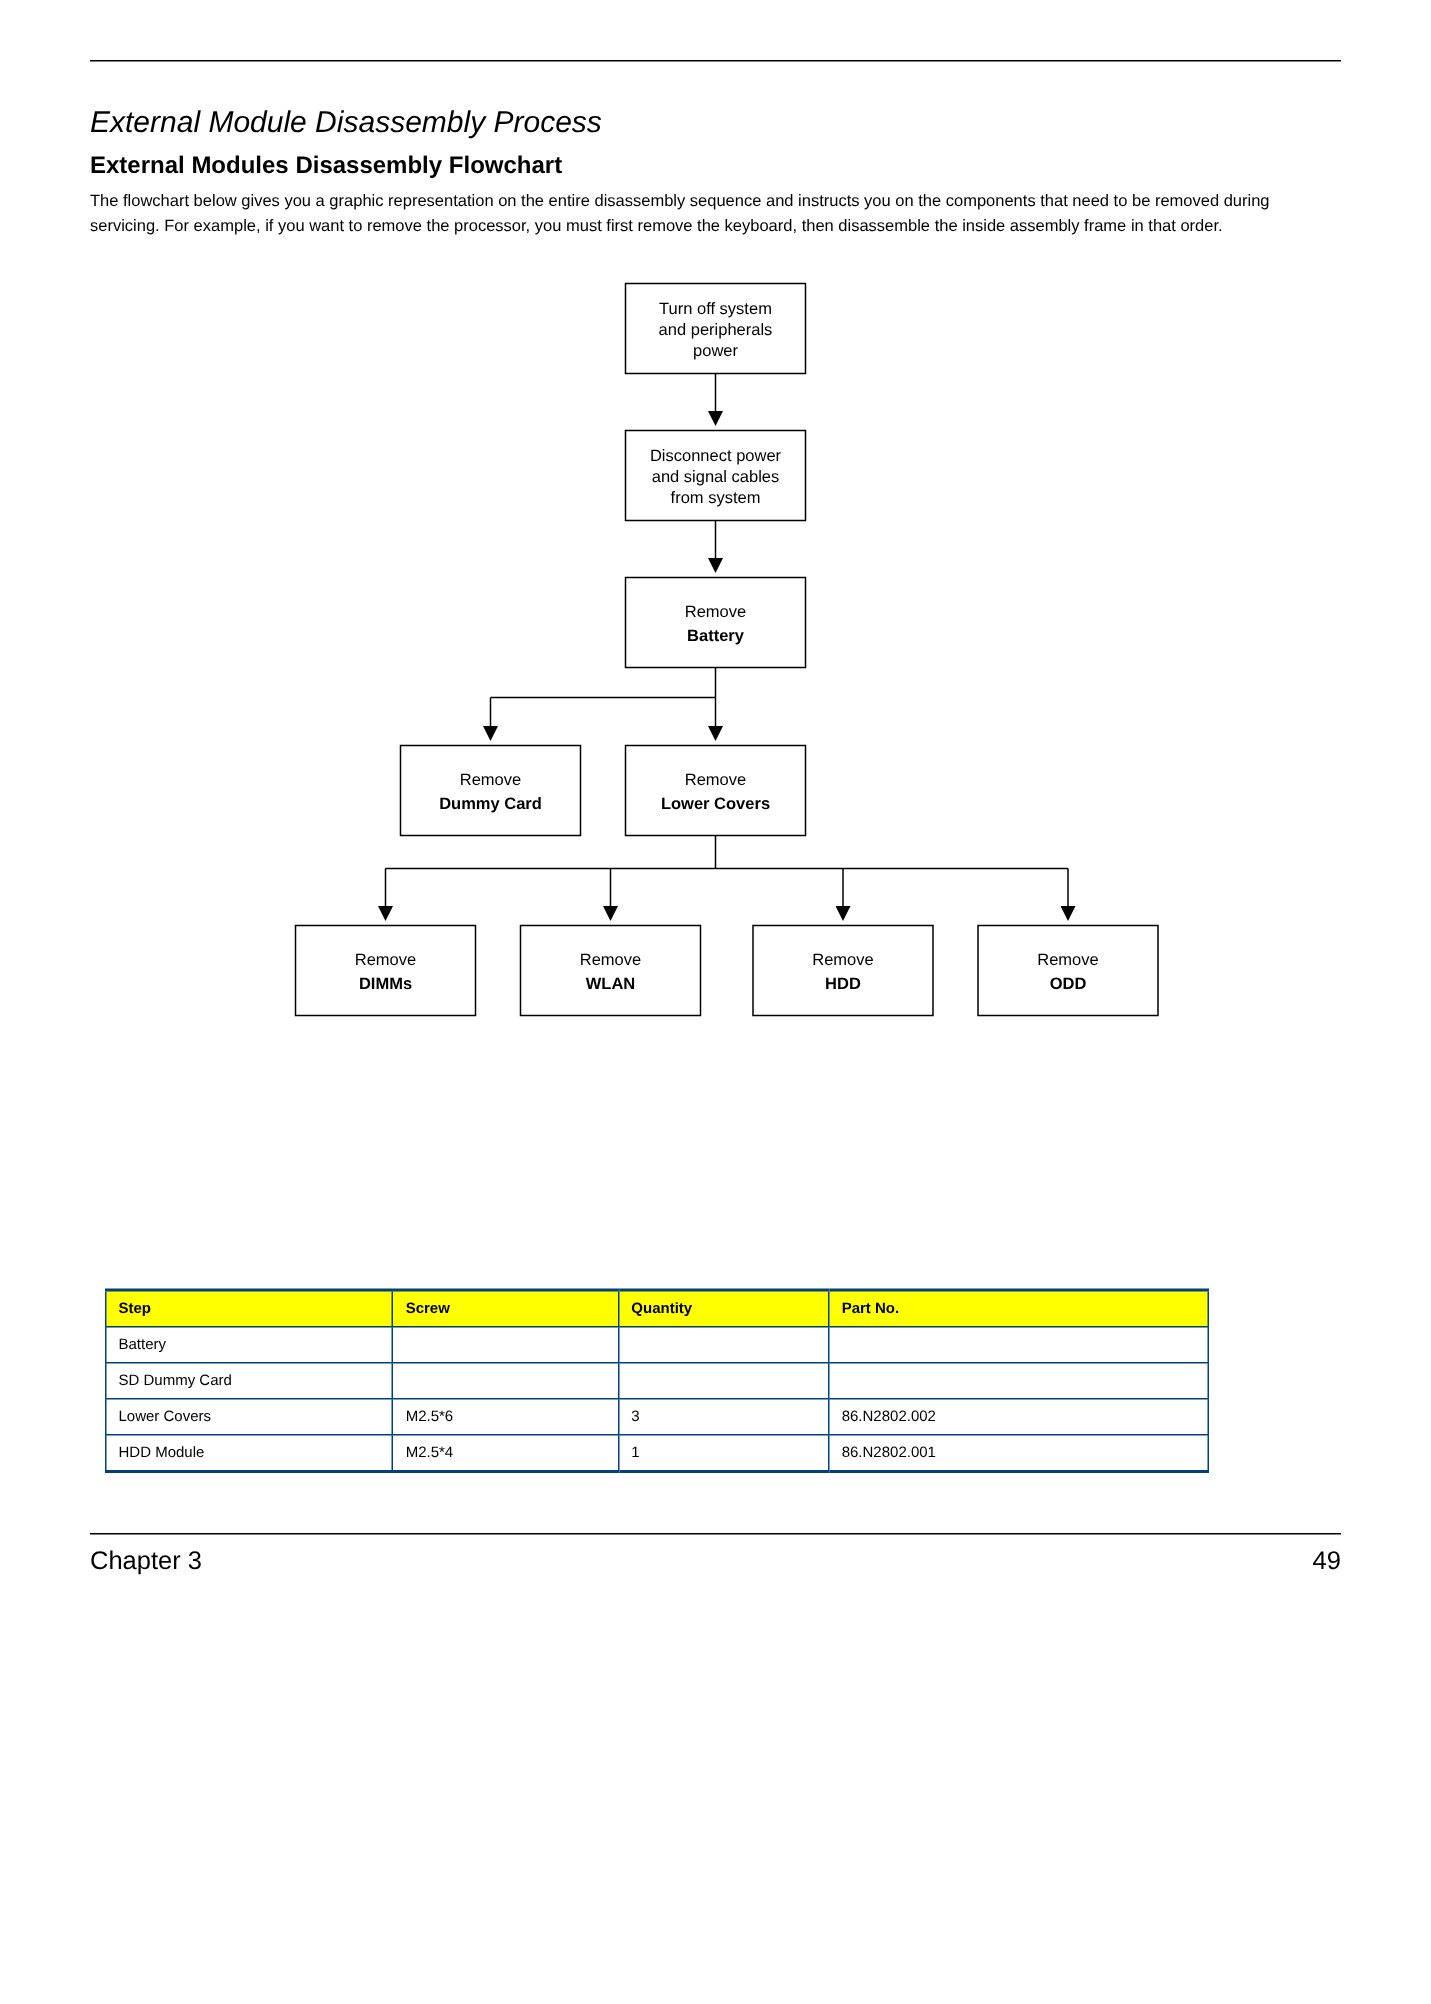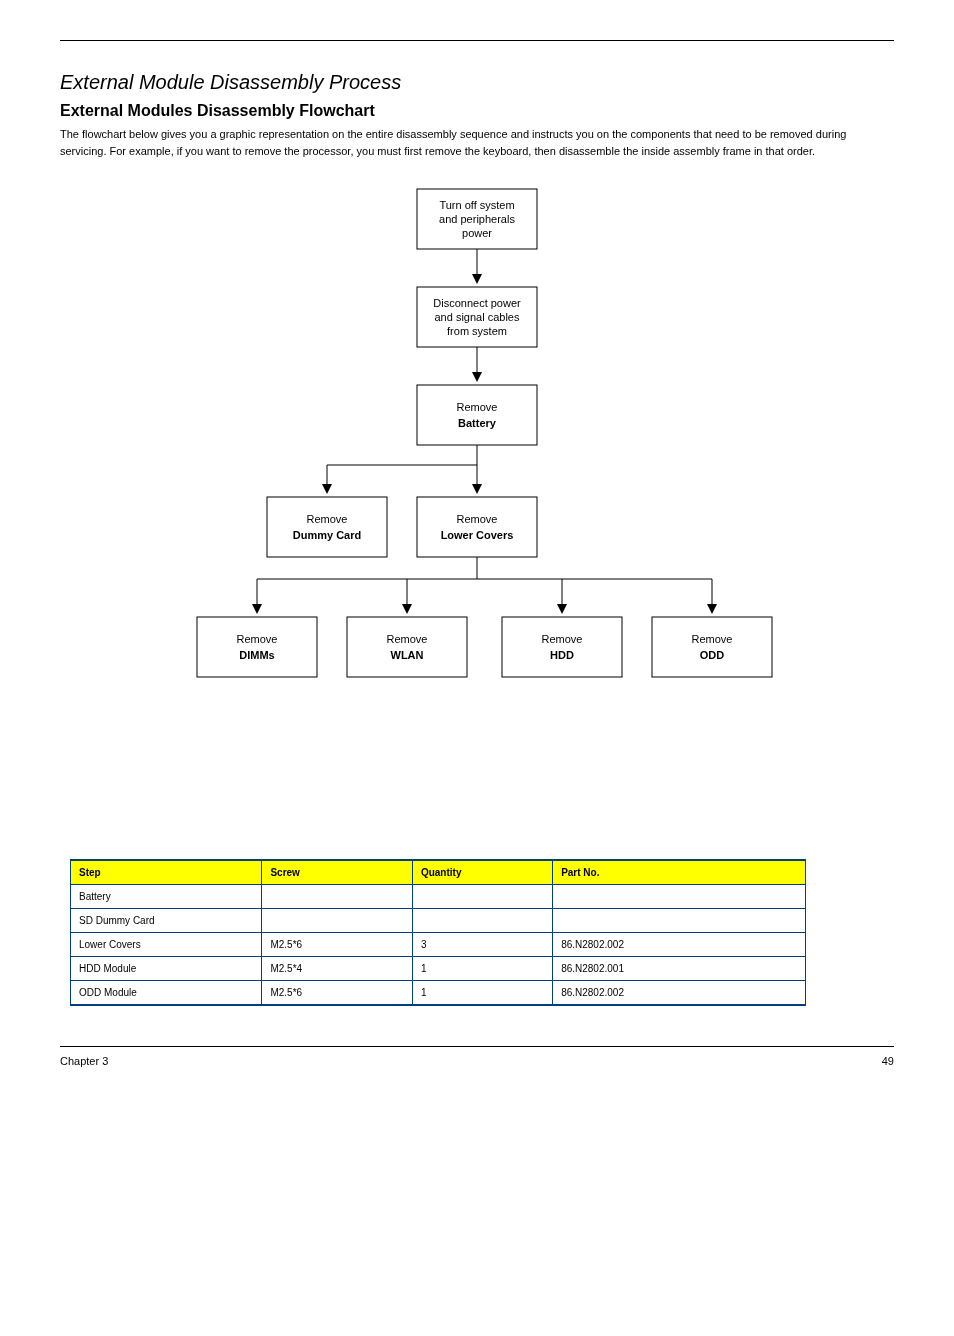--- a/index.html
+++ b/index.html
@@ -14,21 +14,21 @@
     
     .screw-title { font-size: 14px; font-weight: bold; margin: 28px 0 8px 0; }
     table { border-collapse: collapse; width: 736px; margin-left: 10px; font-size: 10px; }
     th, td { border: 1px solid #004080; padding: 6px 8px; text-align: left; }
     th { background: #ffff00; font-weight: bold; border-top: 2px solid #004080; border-bottom: 1px solid #004080; }
     tr:last-child td { border-bottom: 2px solid #004080; }
     td.col1 { width: 170px; }
     td.col2 { width: 130px; margin-left: 43px; }
     td.col3 { width: 120px; }
     td.col4 { width: 230px; }
-    .footer { display: flex; justify-content: space-between; font-size: 11px; padding: 0 0 10px 0; }
+    .footer { display: flex; justify-content: space-between; font-size: 17px; padding: 0 0 10px 0; }
     
     svg.flow { display: block; margin: 0 auto; }
   </style>
 </head>
 <body>
 
 <div class="page">
   <hr class="hr-top">
 
   <h1>External Module Disassembly Process</h1>
@@ -133,26 +133,20 @@
           <td class="col2">M2.5*6</td>
           <td class="col3">3</td>
           <td class="col4">86.N2802.002</td>
         </tr>
         <tr>
           <td class="col1">HDD Module</td>
           <td class="col2">M2.5*4</td>
           <td class="col3">1</td>
           <td class="col4">86.N2802.001</td>
         </tr>
-        <tr>
-          <td class="col1">ODD Module</td>
-          <td class="col2">M2.5*6</td>
-          <td class="col3">1</td>
-          <td class="col4">86.N2802.002</td>
-        </tr>
       </tbody>
   </table>
 
   <hr class="hr-bottom">
   <div class="footer">
     <span>Chapter 3</span>
     <span>49</span>
   </div>
 </div>
 

